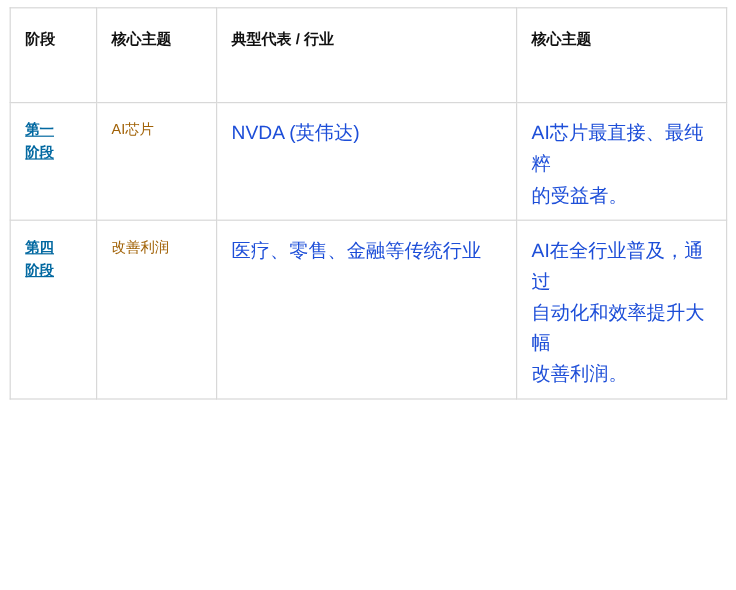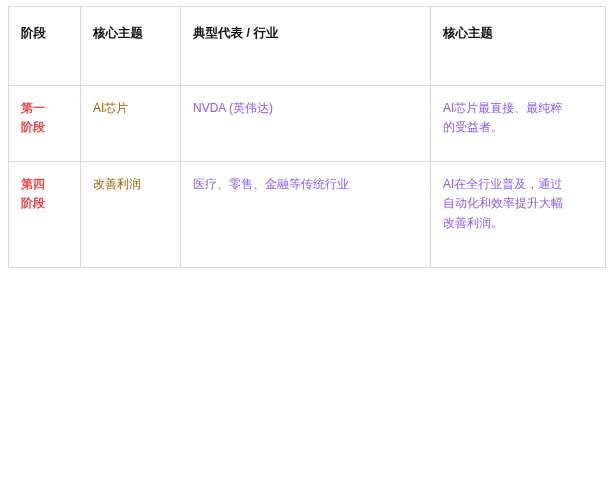--- a/index.html
+++ b/index.html
@@ -45,31 +45,32 @@
     font-weight: bold;
     color: #111111;
     height: 46px;
     padding-top: 16px;
     padding-bottom: 16px;
     background: #ffffff;
   }
   td.col-stage {
     font-size: 12px;
     font-weight: bold;
-    color: #ef4444;
+    color: #0369a1;
+    text-decoration: underline;
   }
   td.col-theme {
     font-size: 12px;
     font-weight: normal;
     color: #a16207;
   }
   td.col-rep, td.col-logic {
-    font-size: 12px;
+    font-size: 16px;
     font-weight: normal;
-    color: #8b5cf6;
+    color: #1d4ed8;
   }
   tr.row-1 td { height: 56px; }
   tr.row-2 td { height: 96px; }
   tr.row-3 td { height: 96px; }
   tr.row-4 td { height: 86px; }
   .wrap {
     display: block;
     white-space: pre-wrap;
     word-break: break-word;
   }

